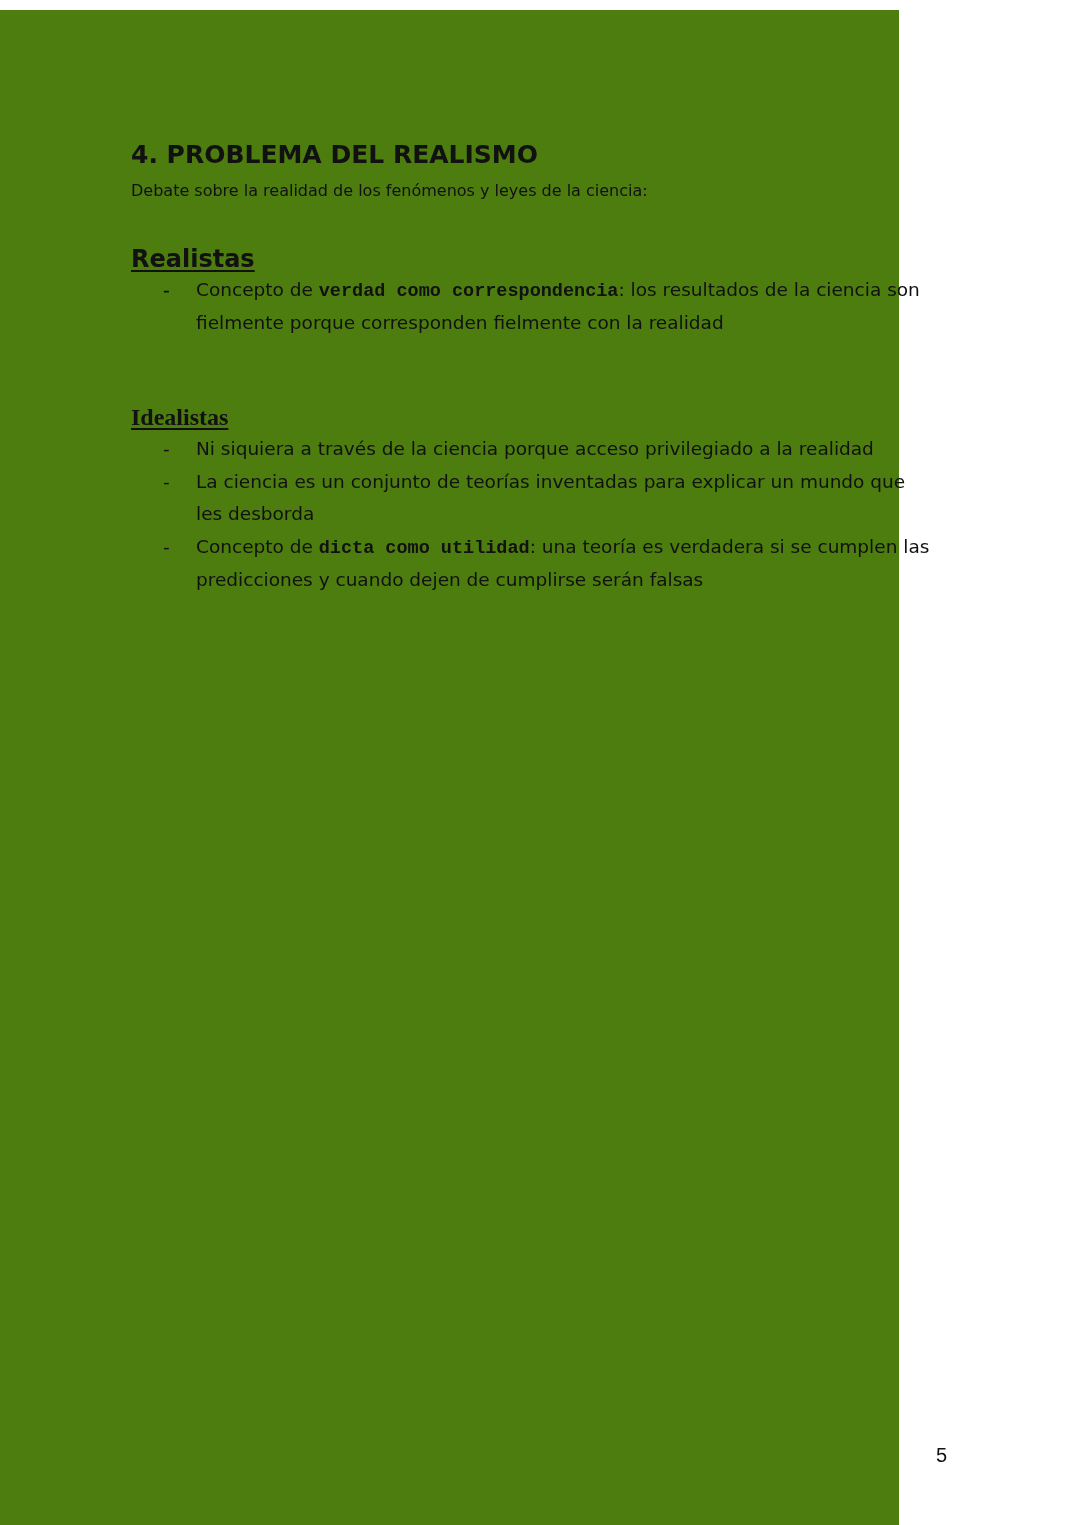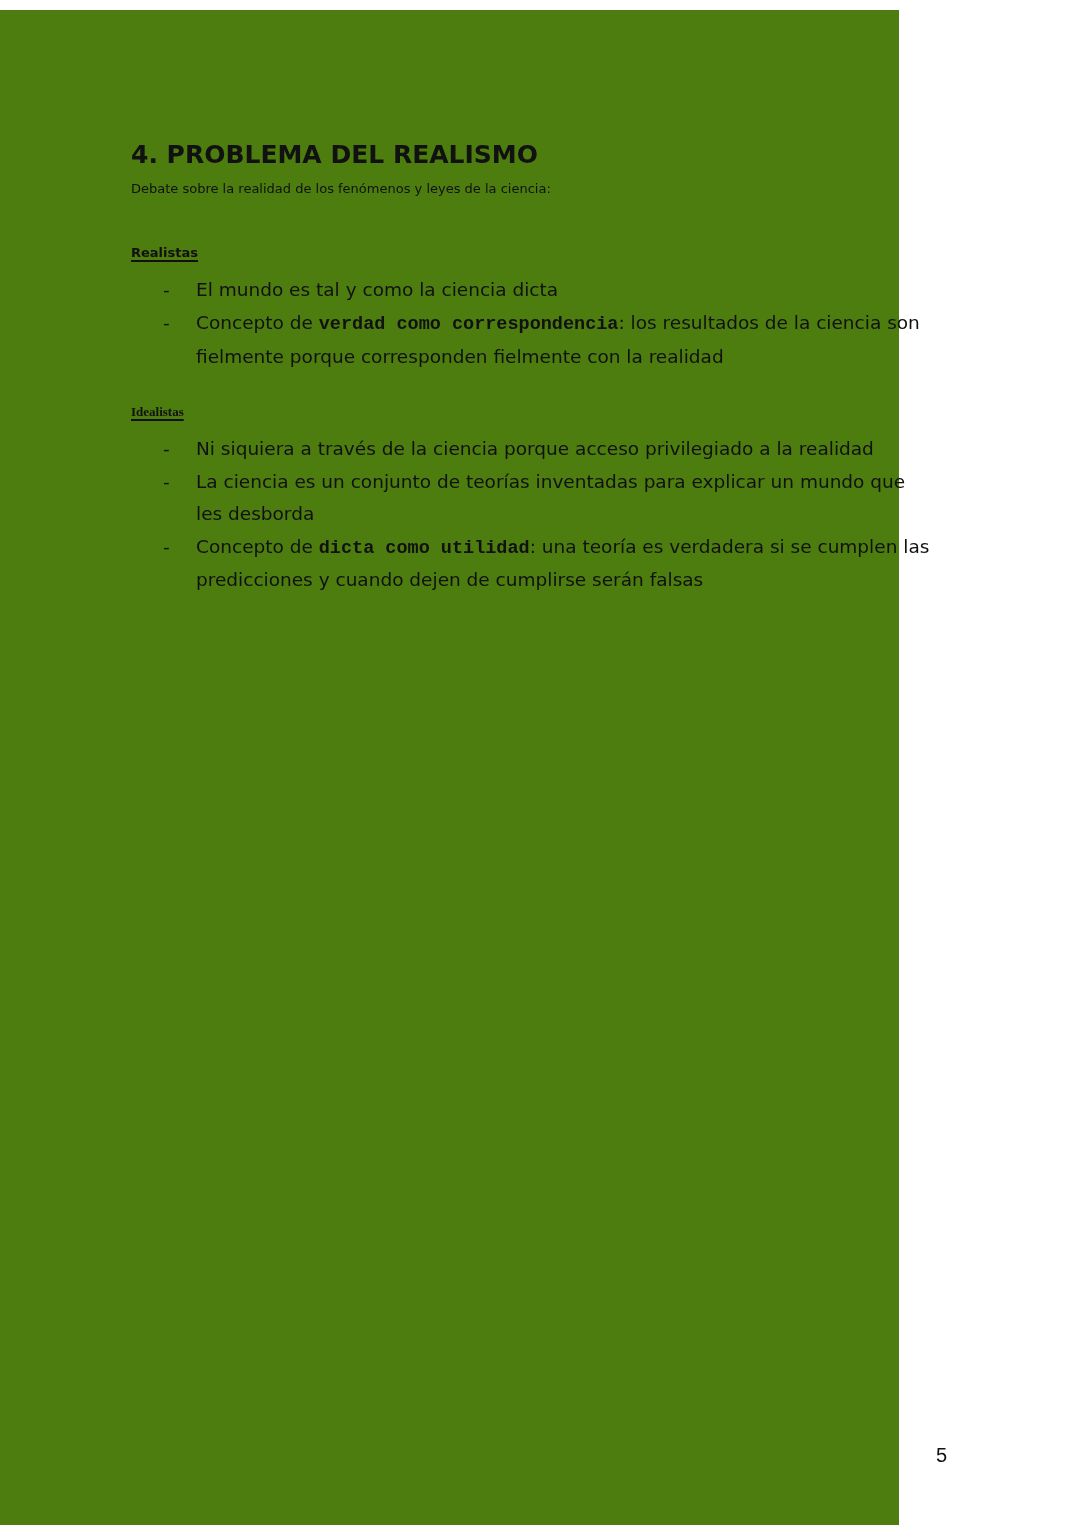--- a/index.html
+++ b/index.html
@@ -28,28 +28,28 @@
       font-size: 25px;
       font-weight: bold;
       letter-spacing: 0px;
       color: #111;
       white-space: nowrap;
     }
     .intro {
       position: absolute;
       left: 131px;
       top: 171px;
-      font-size: 13px;
+      font-size: 16px;
       color: #111;
       white-space: nowrap;
     }
     .section-heading {
       position: absolute;
       left: 131px;
-      font-size: 13px;
+      font-size: 24px;
       font-weight: bold;
       text-decoration: underline;
       text-underline-offset: 3px;
       text-decoration-thickness: 2px;
       color: #111;
       white-space: nowrap;
     }
     .list {
       position: absolute;
       left: 131px;
@@ -88,21 +88,21 @@
 
 <div class="page">
 
   <div class="title">4. PROBLEMA DEL REALISMO</div>
   <div class="intro">Debate sobre la realidad de los fenómenos y leyes de la ciencia:</div>
 
   <div class="section-heading" style="top:235px;">Realistas</div>
   <ul class="list" style="top:264px;">
     <li class="list-item">
       <span class="bullet">-</span>
-      <span>El mundo es tal y como la ciencia dicta</span><span class="bold"></span><span></span>
+      <span class="bold"></span><span></span>
     </li>
     <li class="list-item">
       <span class="bullet">-</span>
       <span>Concepto de </span><span class="bold">verdad como correspondencia</span><span>: los resultados de la ciencia son fielmente porque corresponden fielmente con la realidad</span>
     </li>
   </ul>
 
   <div class="section-heading" style="top:394px;font-family:Liberation Serif, serif;">Idealistas</div>
   <ul class="list" style="top:423px;">
     <li class="list-item">

